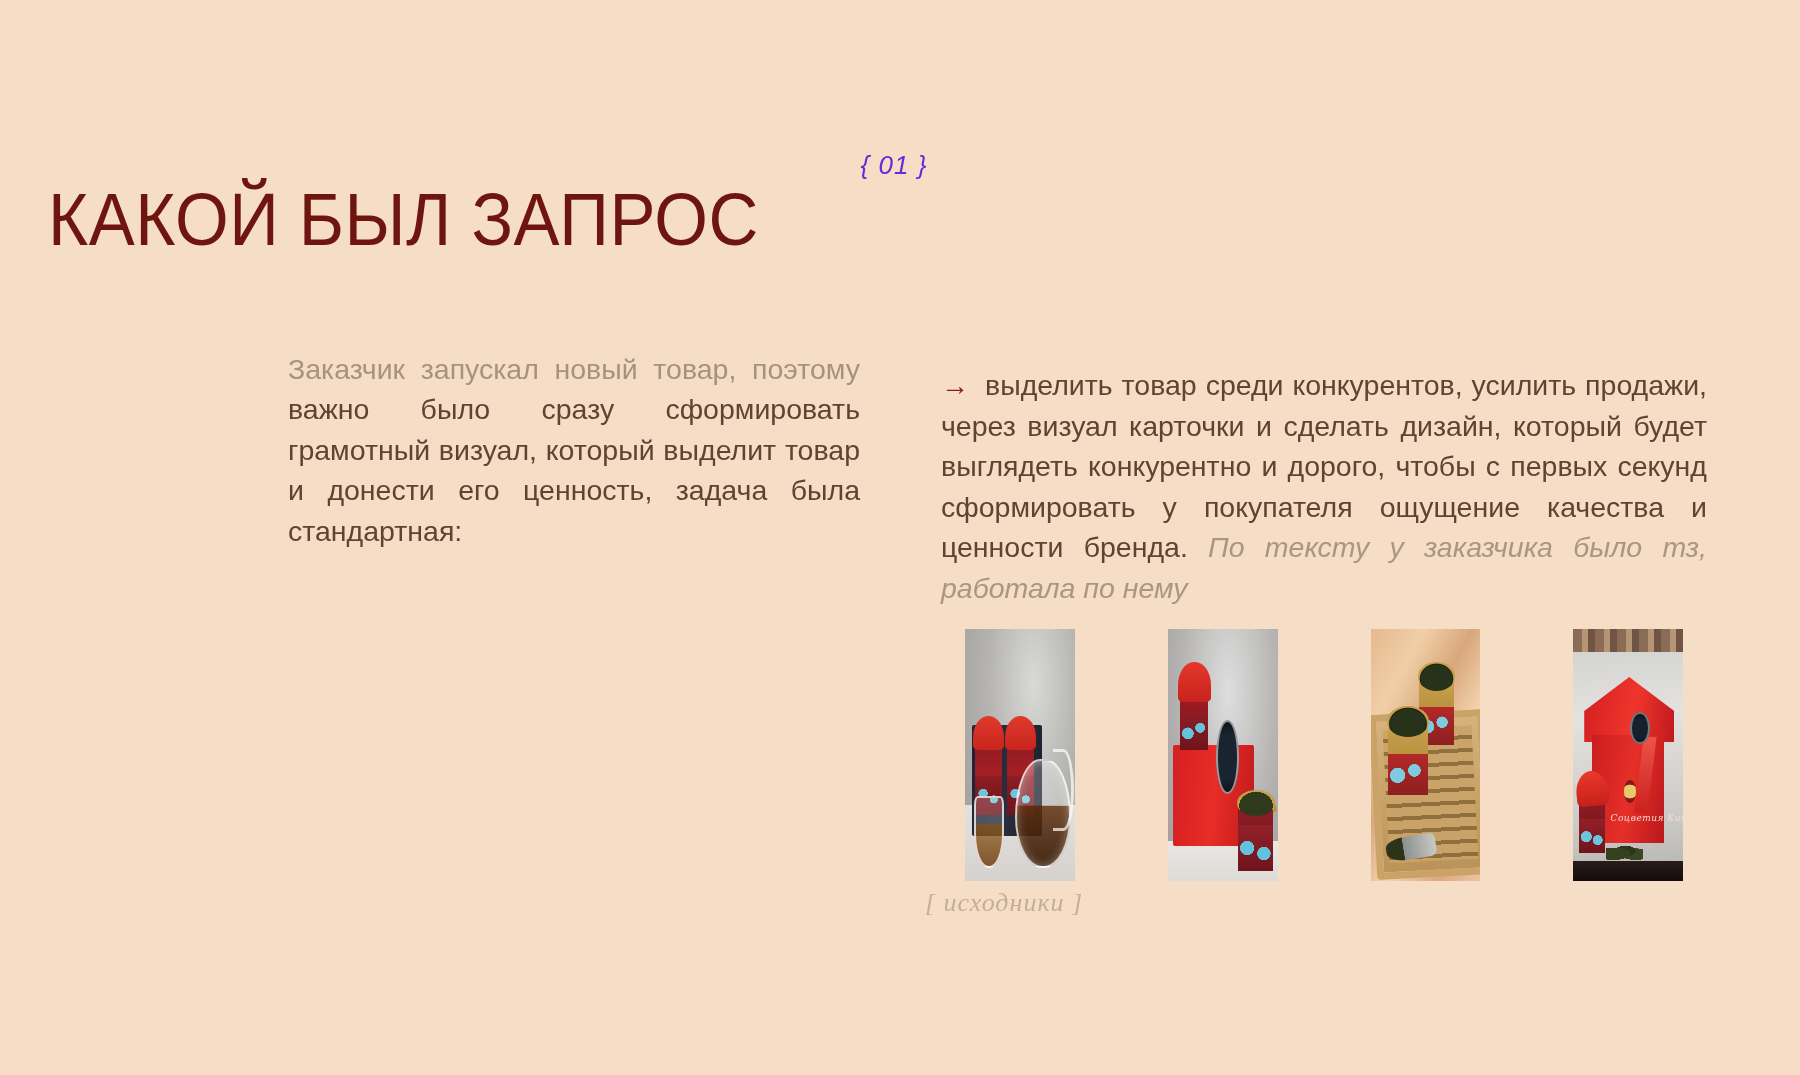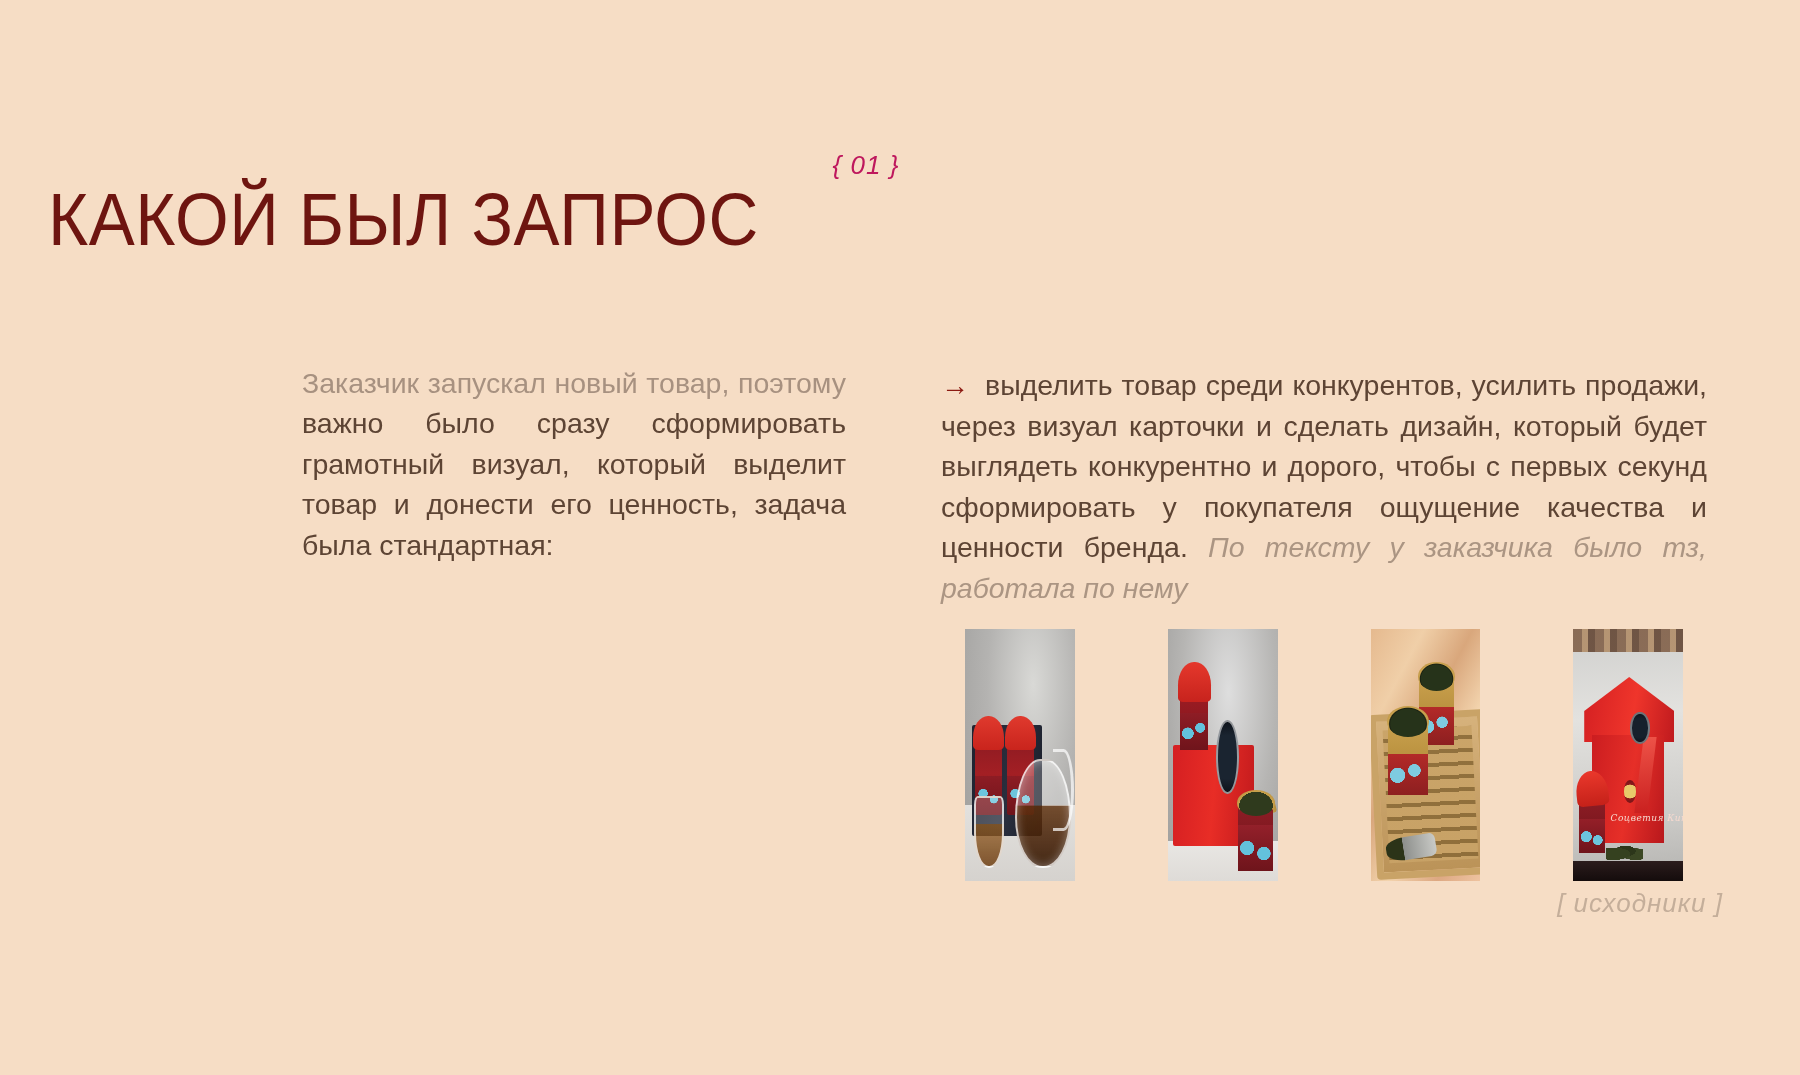--- a/index.html
+++ b/index.html
@@ -38,36 +38,36 @@
     color: #6e1510;
     letter-spacing: 0.5px;
     font-family: "Liberation Sans Narrow", "Liberation Sans", sans-serif;
     transform: scaleX(0.92);
     transform-origin: left top;
     white-space: nowrap;
   }
   .section-number {
     font-size: 26px;
     font-style: italic;
-    color: #be185d;
-    margin-left: 12px;
+    color: #6d28d9;
+    margin-left: 40px;
     margin-top: 16px;
     letter-spacing: 1px;
     white-space: nowrap;
   }
 
   
   .left-col {
     position: absolute;
     left: 288px;
     top: 349px;
     width: 572px;
   }
   .left-col p {
-    margin: 14px;
+    margin: 0;
     font-size: 28.5px;
     line-height: 1.42;
     text-align: justify;
     text-justify: inter-word;
     color: #5d4434;
   }
   .left-col p .muted {
     color: #a79180;
   }
 
@@ -360,25 +360,26 @@
       radial-gradient(ellipse at 52% 45%, #2c361a 0 38%, transparent 39%),
       radial-gradient(ellipse at 80% 62%, #3b4724 0 36%, transparent 37%);
   }
 
   
   .gallery-caption {
     position: absolute;
     left: 925px;
     top: 888px;
     width: 798px;
-    text-align: right;
+    text-align: left;
     font-size: 26px;
     font-style: italic;
     color: #c4ae9a;
     letter-spacing: 1px;
+    font-family: Liberation Serif, serif;
   }
 </style>
 </head>
 <body>
 
 <div class="slide">
 
   <div class="title-row">
     <h1 class="slide-title">КАКОЙ БЫЛ ЗАПРОС</h1>
     <span class="section-number">{ 01 }</span>

